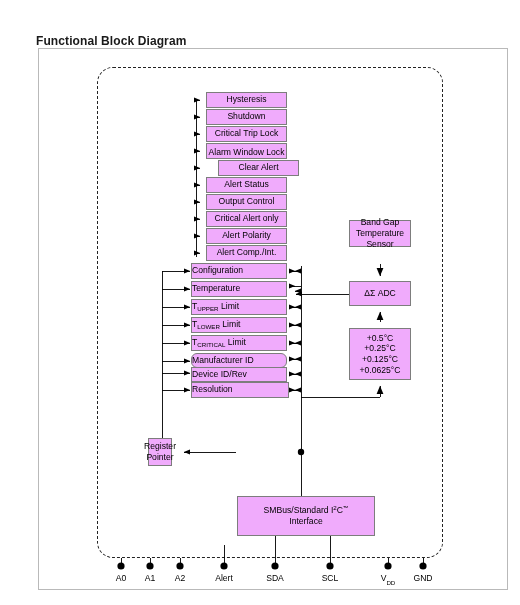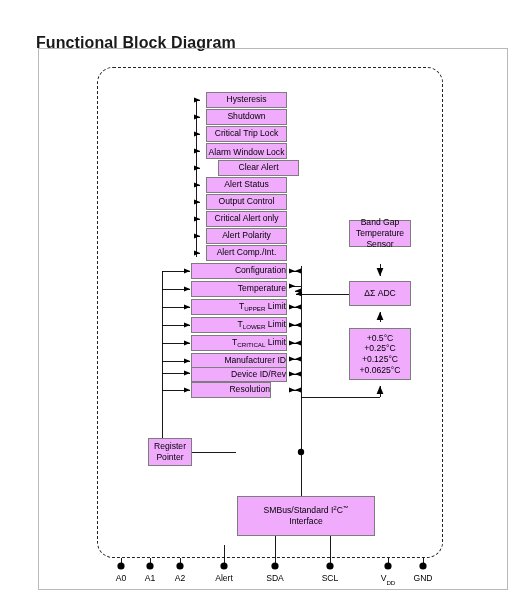--- a/index.html
+++ b/index.html
@@ -18,21 +18,21 @@
   #page {
     position: absolute;
     left: 0; top: 0;
     width: 520px;
     height: 605px;
   }
   .figure-title {
     position: absolute;
     left: 36px;
     top: 34px;
-    font-size: 16px;
+    font-size: 12px;
     font-weight: bold;
     letter-spacing: 0.1px;
     color: #1a1a1a;
   }
   .outer-frame {
     position: absolute;
     left: 38px;
     top: 48px;
     width: 470px;
     height: 542px;
@@ -65,22 +65,21 @@
     font-size: 8.6px;
     line-height: 1.12;
     color: #000000;
     display: flex;
     align-items: center;
     justify-content: center;
     text-align: center;
     white-space: nowrap;
   }
   .blk.reg {
-    justify-content: flex-end;
-    padding-left: 5px;
+    justify-content: flex-start;
   }
   .blk.multi {
     flex-direction: column;
     white-space: normal;
     line-height: 1.25;
   }
   .blk sub {
     font-size: 6.2px;
     vertical-align: baseline;
     position: relative;
@@ -284,48 +283,48 @@
   </div>
   <div class="blk reg" style="left:191px; top:299px; width:96px; height:16px;">
     <span><span>T</span><sub>UPPER</sub><span> Limit</span></span>
   </div>
   <div class="blk reg" style="left:191px; top:317px; width:96px; height:16px;">
     <span><span>T</span><sub>LOWER</sub><span> Limit</span></span>
   </div>
   <div class="blk reg" style="left:191px; top:335px; width:96px; height:16px;">
     <span><span>T</span><sub>CRITICAL</sub><span> Limit</span></span>
   </div>
-  <div class="blk reg" style="left:191px; top:353px; width:96px; height:15px;">
+  <div class="blk reg" style="left:191px; top:353px; width:96px; height:15px;border-radius:6px;">
     <span>Manufacturer ID</span>
   </div>
   <div class="blk reg" style="left:191px; top:367px; width:96px; height:15px;">
     <span>Device ID/Rev</span>
   </div>
-  <div class="blk reg" style="left:191px; top:382px; width:80px; height:16px;">
+  <div class="blk reg" style="left:191px; top:382px; width:98px; height:16px;">
     <span>Resolution</span>
   </div>
 
   <div class="blk multi" style="left:349px; top:220px; width:62px; height:27px;">
     <span>Band Gap</span>
     <span>Temperature</span>
     <span>Sensor</span>
   </div>
 
   <div class="blk" style="left:349px; top:281px; width:62px; height:25px;">
     <span>ΔΣ ADC</span>
   </div>
 
   <div class="blk multi" style="left:349px; top:328px; width:62px; height:52px;">
     <span>+0.5°C</span>
     <span>+0.25°C</span>
     <span>+0.125°C</span>
     <span>+0.0625°C</span>
   </div>
 
-  <div class="blk multi" style="left:148px; top:438px; width:44px; height:28px;">
+  <div class="blk multi" style="left:148px; top:438px; width:24px; height:28px;">
     <span>Register</span>
     <span>Pointer</span>
   </div>
 
   <div class="blk multi" style="left:237px; top:496px; width:138px; height:40px;">
     <span><span>SMBus/Standard I</span><sup>2</sup><span>C</span><span class="tm">™</span></span>
     <span>Interface</span>
   </div>
 
   <div class="pin-label" style="left:121px; top:573px;">

